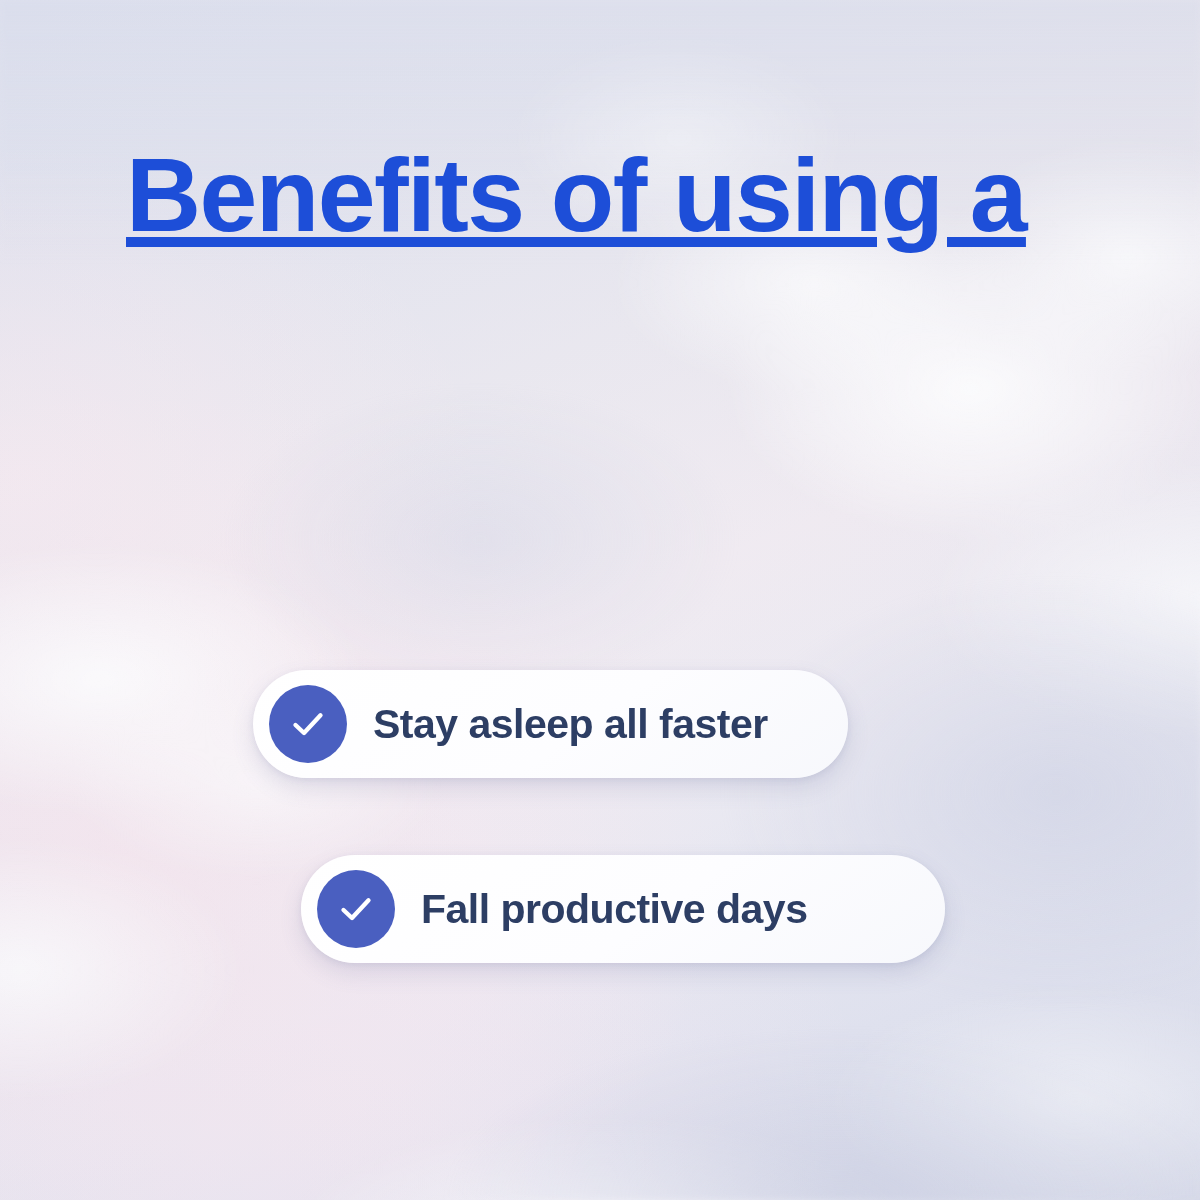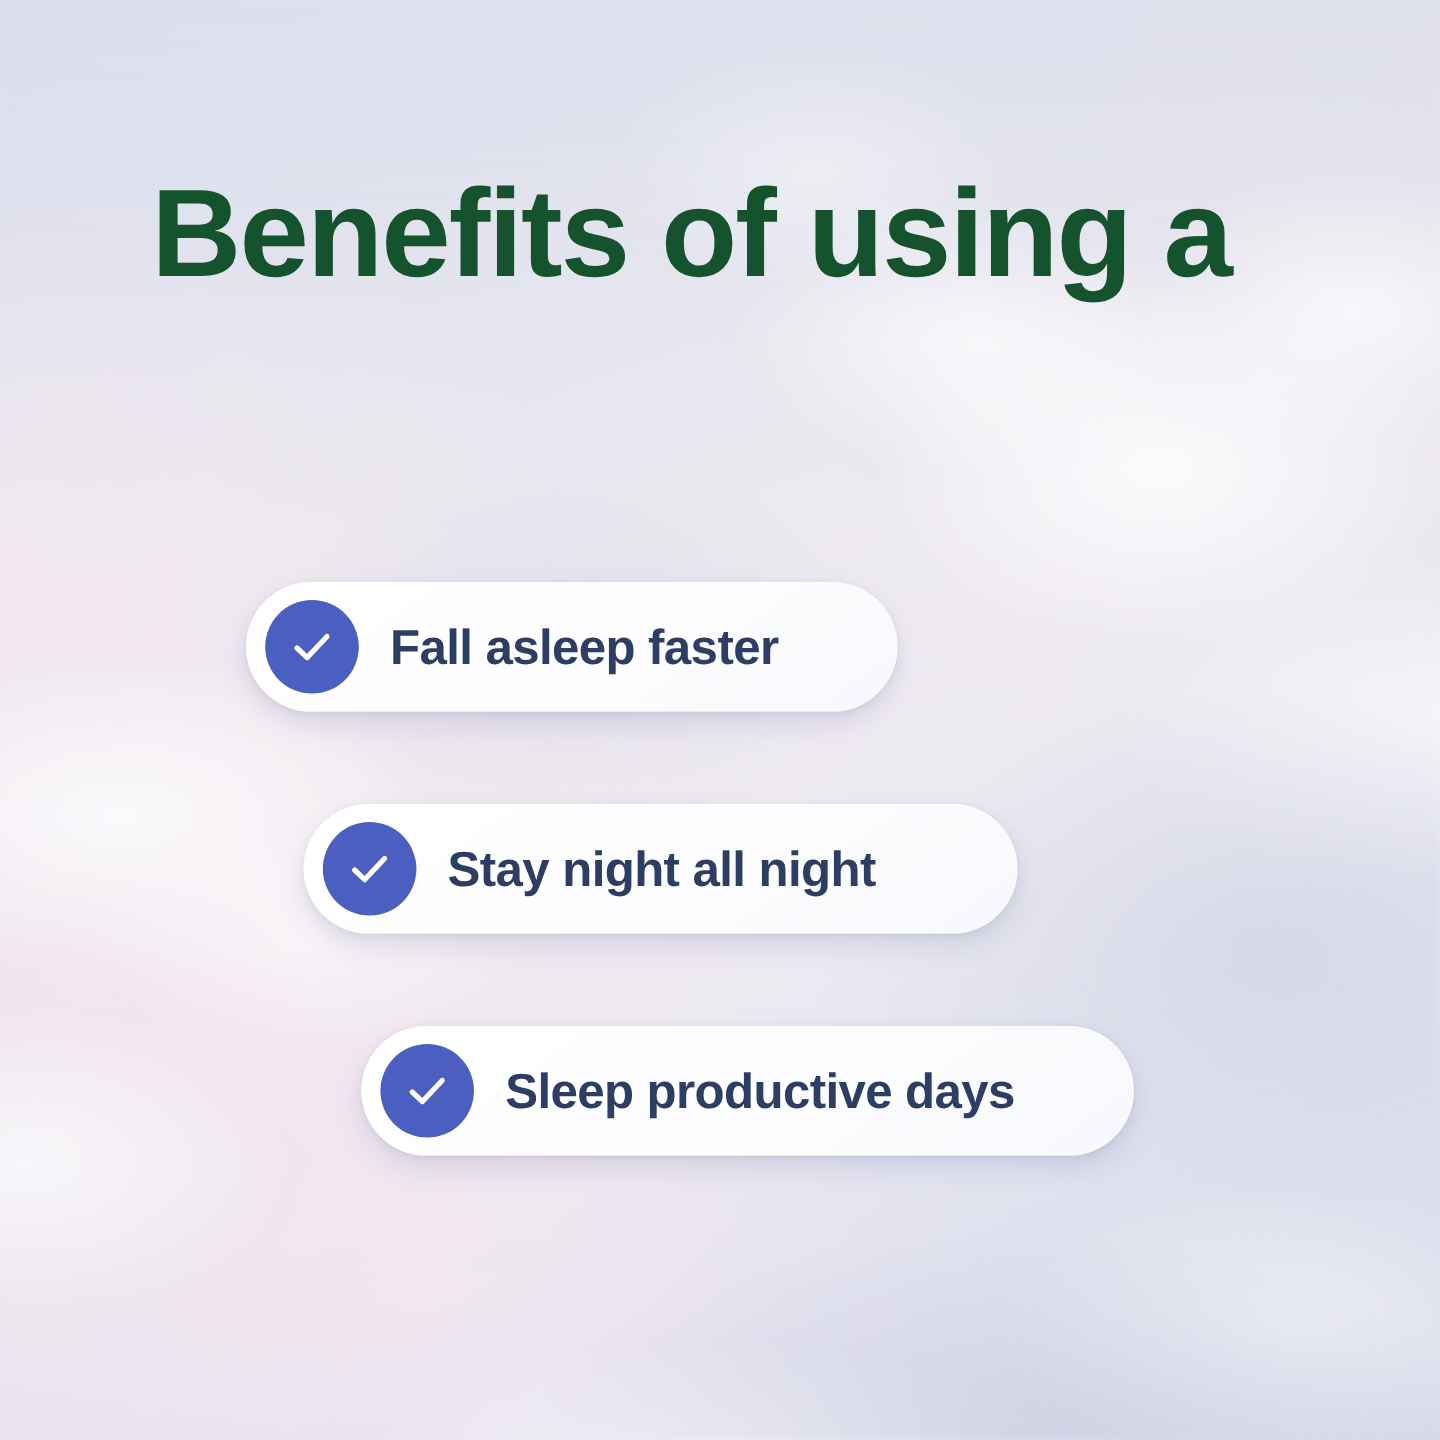--- a/index.html
+++ b/index.html
@@ -99,21 +99,21 @@
     font-family: "Liberation Sans", sans-serif;
     font-size: 104px;
     font-weight: bold;
     line-height: 1.23;
     letter-spacing: -1.6px;
   }
   .headline .line {
     display: block;
     white-space: nowrap;
   }
-  .headline .line-1 { color: #14532d; }
+  .headline .line-1 { color: #1d4ed8; text-decoration: underline; }
   .headline .line-2 { color: #4c62c6; }
 
   
   .pill {
     position: absolute;
     display: flex;
     align-items: center;
     height: 108px;
     border-radius: 54px;
     background: linear-gradient(145deg, #ffffff 0%, #fdfdff 55%, #f7f8fc 100%);
@@ -164,41 +164,33 @@
   <div class="bg-clouds-b"></div>
   <div class="bg-shade"></div>
   <div class="bg-vignette"></div>
 
   <div class="content">
 
     <h1 class="headline">
       <span class="line line-1">Benefits of using a</span>
     </h1>
 
-    <div class="pill" id="pill-0">
-      <span class="check-circle">
-        <svg viewBox="0 0 24 24" fill="none" stroke="#ffffff" stroke-width="2.6" stroke-linecap="round" stroke-linejoin="round" aria-hidden="true">
-          <polyline points="4.5,12.6 9.6,17.4 19.5,6.8"></polyline>
-        </svg>
-      </span>
-      <span class="pill-label">Fall asleep faster</span>
-    </div>
 
     <div class="pill" id="pill-1">
       <span class="check-circle">
         <svg viewBox="0 0 24 24" fill="none" stroke="#ffffff" stroke-width="2.6" stroke-linecap="round" stroke-linejoin="round" aria-hidden="true">
           <polyline points="4.5,12.6 9.6,17.4 19.5,6.8"></polyline>
         </svg>
       </span>
-      <span class="pill-label">Stay night all night</span>
+      <span class="pill-label">Stay asleep all faster</span>
     </div>
 
     <div class="pill" id="pill-2">
       <span class="check-circle">
         <svg viewBox="0 0 24 24" fill="none" stroke="#ffffff" stroke-width="2.6" stroke-linecap="round" stroke-linejoin="round" aria-hidden="true">
           <polyline points="4.5,12.6 9.6,17.4 19.5,6.8"></polyline>
         </svg>
       </span>
-      <span class="pill-label">Sleep productive days</span>
+      <span class="pill-label">Fall productive days</span>
     </div>
 
   </div>
 </div>
 
 </body></html>

